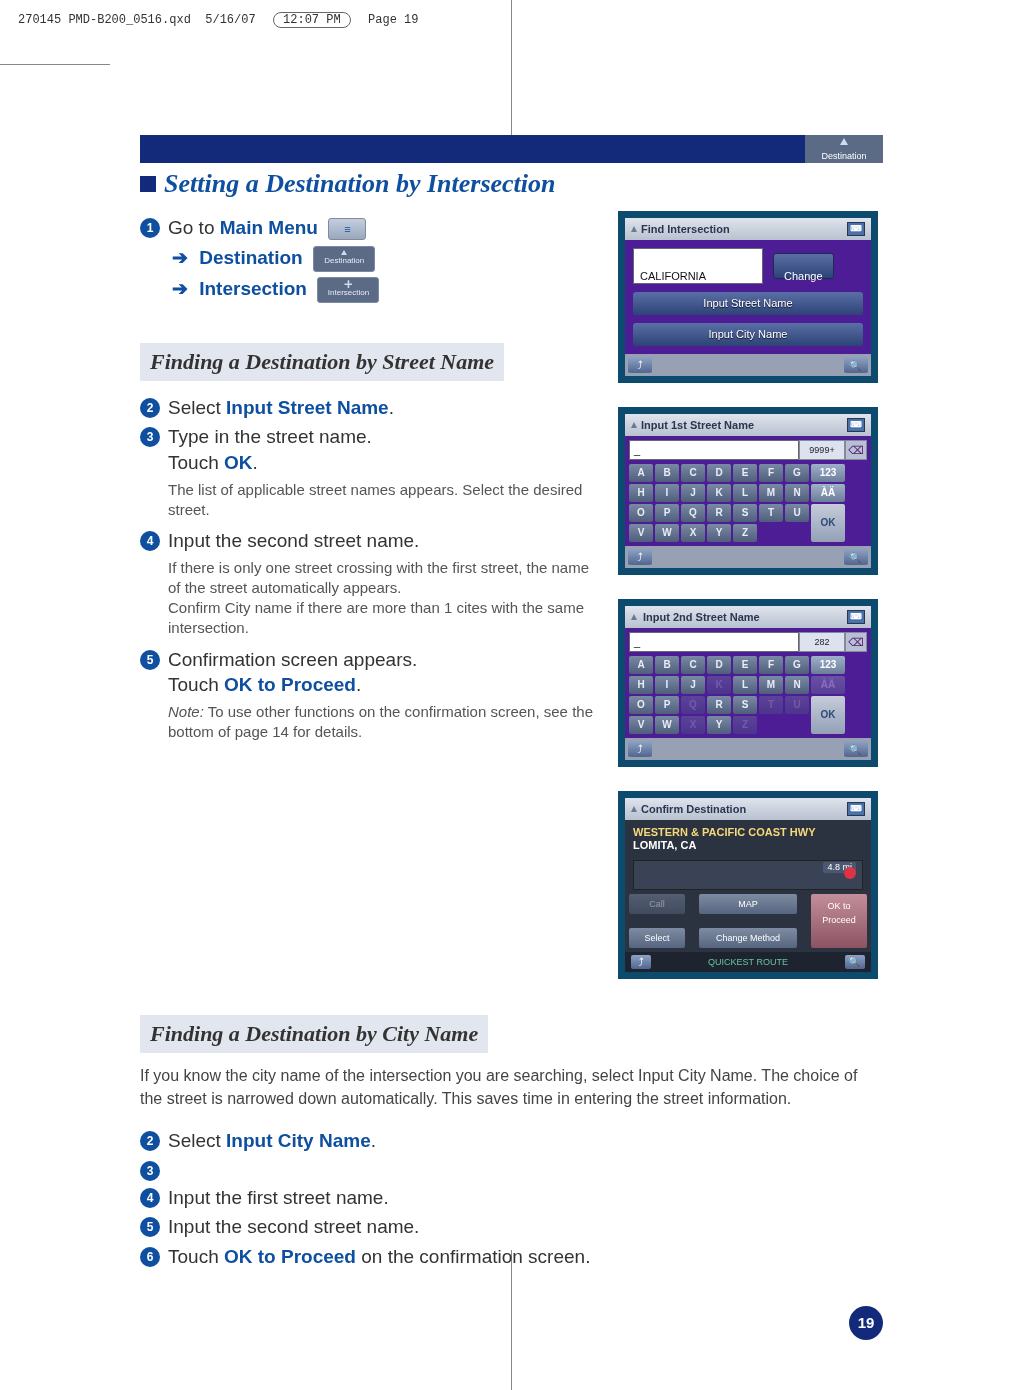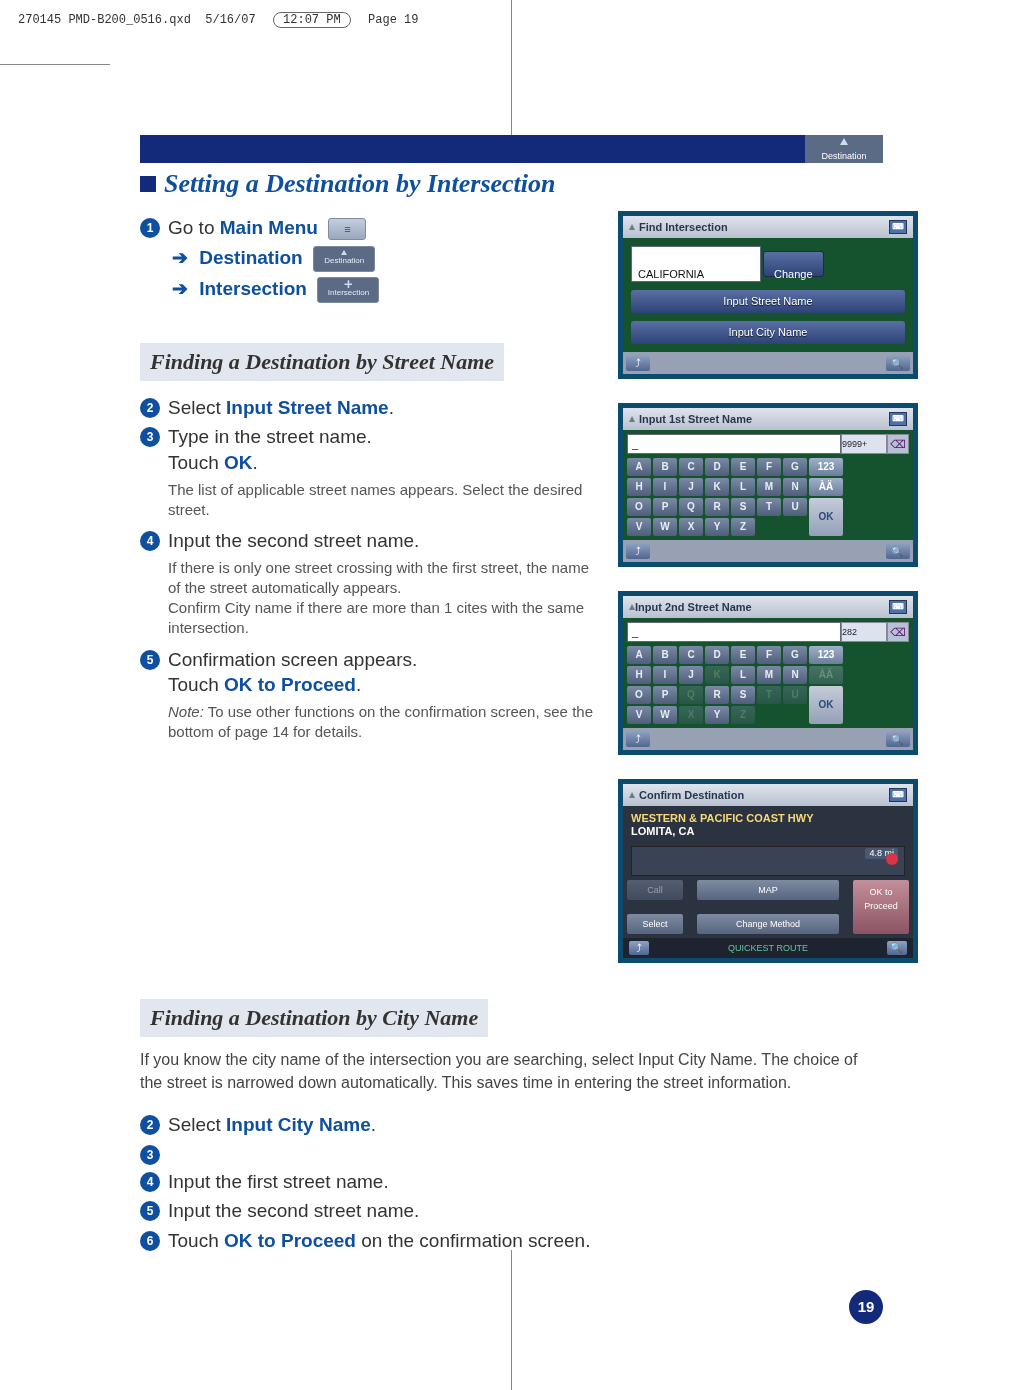--- a/index.html
+++ b/index.html
@@ -26,39 +26,39 @@
 .step-main .em{color:#0e4fa0;font-weight:700}
 .step-sub{font:400 15px/1.35 Verdana,Arial,sans-serif;color:#555;margin-left:28px;margin-top:2px}
 .note-label{font-style:italic}
 .arrow{color:#0e4fa0;font-weight:700;font-size:19px;margin-right:6px}
 .mini-btn{display:inline-flex;align-items:center;justify-content:center;border:1px solid #7d8aa0;background:linear-gradient(#c4cede,#9aa7bd);width:38px;height:22px;vertical-align:middle;color:#0e4fa0;font-size:11px;border-radius:3px}
 .mini-btn.dest2{width:62px;height:26px;flex-direction:column;font-size:8px;color:#e6ecf6;background:#5b6a85}
 .mini-btn.dest2::before{content:"";width:0;height:0;border-left:3px solid transparent;border-right:3px solid transparent;border-bottom:5px solid #cde;margin-bottom:1px}
 .mini-btn.inter{width:62px;height:26px;flex-direction:column;font-size:8px;color:#e6ecf6;background:#5b6a85}
 .mini-btn.inter::before{content:"";width:8px;height:8px;background:#cde;clip-path:polygon(40% 0,60% 0,60% 40%,100% 40%,100% 60%,60% 60%,60% 100%,40% 100%,40% 60%,0 60%,0 40%,40% 40%)}
 .section-h{background:#e2e6ee;font:italic 700 22px/1 Georgia,serif;color:#333;padding:8px 10px;margin-top:36px;display:inline-block}
-.screenshot{border:5px solid #0c4a6e;background:#14532d;width:300px}
+.screenshot{border:7px solid #0c4a6e;background:#4c1d95;width:260px}
 .ss-title{background:linear-gradient(#dfe4ec,#b9c1d0);font:700 11px/1 Arial;color:#2a3550;padding:4px 6px;display:flex;align-items:center;gap:4px;justify-content:space-between}
 .ss-title .flag{width:0;height:0;border-left:3px solid transparent;border-right:3px solid transparent;border-bottom:6px solid #6a7a95}
 .ss-kb-icon{width:18px;height:14px;background:#4a72a8;border:1px solid #2a3550;display:flex;align-items:center;justify-content:center;color:#fff;font-size:8px}
 .ss-body{padding:8px}
 .ss-field{background:#fff;border:1px solid #667;height:20px;font:11px/20px Arial;color:#111;padding:17px 6px;display:inline-block;width:130px;vertical-align:middle}
-.ss-change{background:linear-gradient(#5a6fa5,#2d4275);color:#fff;border:1px solid #1e2c4c;height:22px;font:11px/20px Arial;padding:12px 10px;display:inline-block;vertical-align:middle;margin-left:2px;border-radius:3px}
+.ss-change{background:linear-gradient(#5a6fa5,#2d4275);color:#fff;border:1px solid #1e2c4c;height:22px;font:11px/20px Arial;padding:12px 10px;display:inline-block;vertical-align:middle;margin-left:10px;border-radius:3px}
 .ss-long-btn{background:linear-gradient(#5a6fa5,#2d4275);color:#fff;font:11px/1 Arial;text-align:center;padding:6px 0;margin-top:8px;border-radius:3px;text-shadow:0 1px 1px #000c}
 .ss-footer{display:flex;justify-content:space-between;padding:3px;background:#98a1b4}
 .ss-back{width:24px;height:16px;background:linear-gradient(#8fa2c5,#516690);color:#fff;display:flex;align-items:center;justify-content:center;font-size:11px;border-radius:2px}
 .ss-zoom{width:24px;height:16px;background:linear-gradient(#8fa2c5,#516690);color:#fff;display:flex;align-items:center;justify-content:center;font-size:10px;border-radius:2px}
 .kbd{display:grid;grid-template-columns:repeat(7,24px) 34px;grid-auto-rows:18px;gap:2px;margin-top:2px}
 .key{background:linear-gradient(#7a8aa5,#4e5e7b);color:#e8ecf4;font:700 10px/18px Arial;text-align:center;border-radius:2px}
 .key.dis{opacity:.35;color:#bcc}
 .key.side{background:linear-gradient(#9fb0c8,#6a7d9a);color:#fff}
 .key.ok{grid-row:span 2;background:linear-gradient(#c5ccda,#93a0b6);color:#2c4a7a;font-weight:700;display:flex;align-items:center;justify-content:center}
 .input-line{display:flex;height:20px;margin-bottom:4px}
 .input-box{flex:1;background:#fff;border:1px solid #667;font:11px/18px Arial;padding:0 4px;color:#111}
-.count-chip{width:46px;background:#dde3ee;border:1px solid #889;font:9px/18px Arial;text-align:left;color:#223}
+.count-chip{width:46px;background:#dde3ee;border:1px solid #889;font:9px/18px Arial;text-align:center;color:#223}
 .bs-btn{width:22px;background:#b7c1d5;border:1px solid #889;color:#516;font:11px/18px Arial;text-align:center}
 .confirm-body{background:#2b3240;color:#fff}
 .conf-addr1{color:#f6d97a;font:700 11px/1.2 Arial;padding:6px 8px 0}
 .conf-addr2{color:#fff;font:700 11px/1.2 Arial;padding:0 8px 4px}
 .mini-map{height:30px;background:#3a4356;margin:4px 8px;position:relative;border:1px solid #222}
 .mini-map::after{content:"";position:absolute;right:6px;top:6px;width:12px;height:12px;border-radius:50%;background:#d34}
 .dist-chip{position:absolute;right:6px;bottom:16px;font:9px/1 Arial;color:#fff;background:#4a5872;padding:1px 4px;border-radius:2px}
 .btn-grid{display:grid;grid-template-columns:56px 1fr 56px;grid-auto-rows:20px;gap:14px;padding:0 4px 4px}
 .cbtn{background:linear-gradient(#7e8ba1,#566580);color:#fff;font:9px/20px Arial;text-align:center;border-radius:2px}
 .cbtn.faint{opacity:.5}
@@ -224,21 +224,21 @@
               </div>
           </div>
           <div class="ss-footer">
               <div class="ss-back">⤴</div>
               <div class="ss-zoom">🔍</div>
             </div>
         </div>
 
         <div class="screenshot">
           <div class="ss-title">
-              <span style="display:flex;align-items:center;gap:0">
+              <span style="display:flex;align-items:center;gap:6px">
                 <span class="flag"></span>
                 <span>Input 2nd Street Name</span>
               </span>
               <span class="ss-kb-icon">⌨</span>
             </div>
           <div class="ss-body" style="padding:4px">
             <div class="input-line">
                 <div class="input-box">_</div>
                 <div class="count-chip">282</div>
                 <div class="bs-btn">⌫</div>

